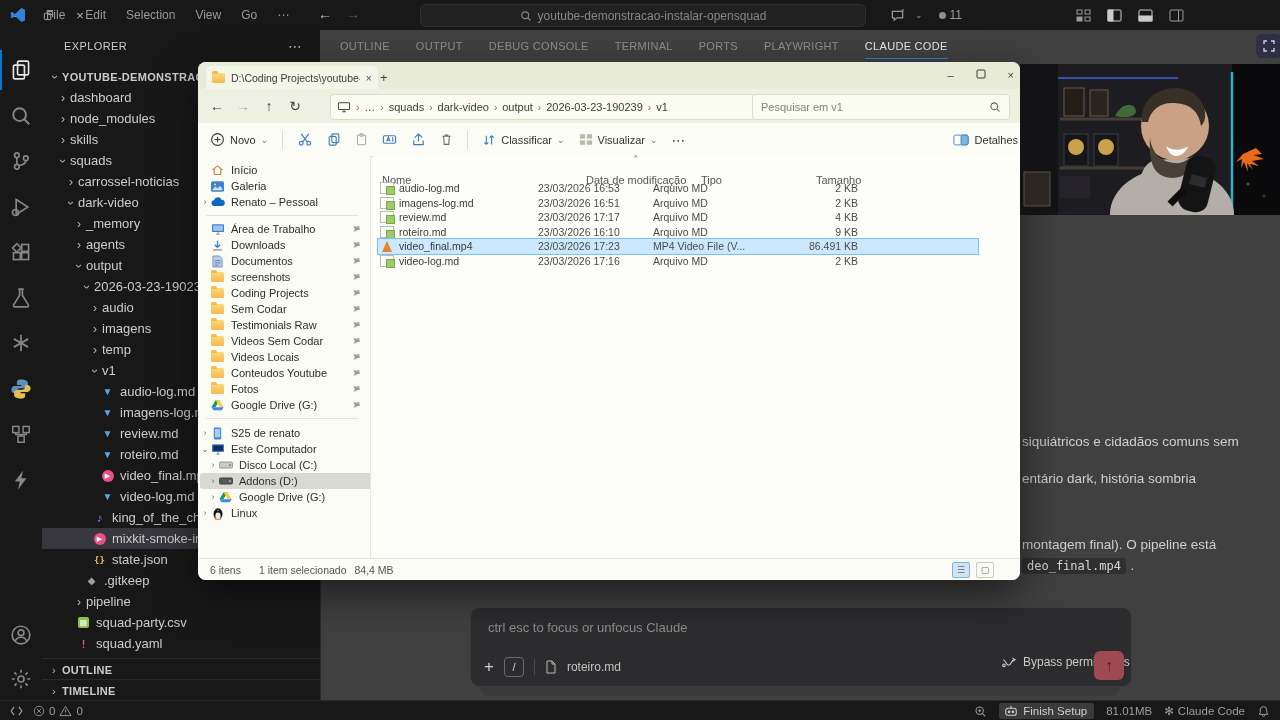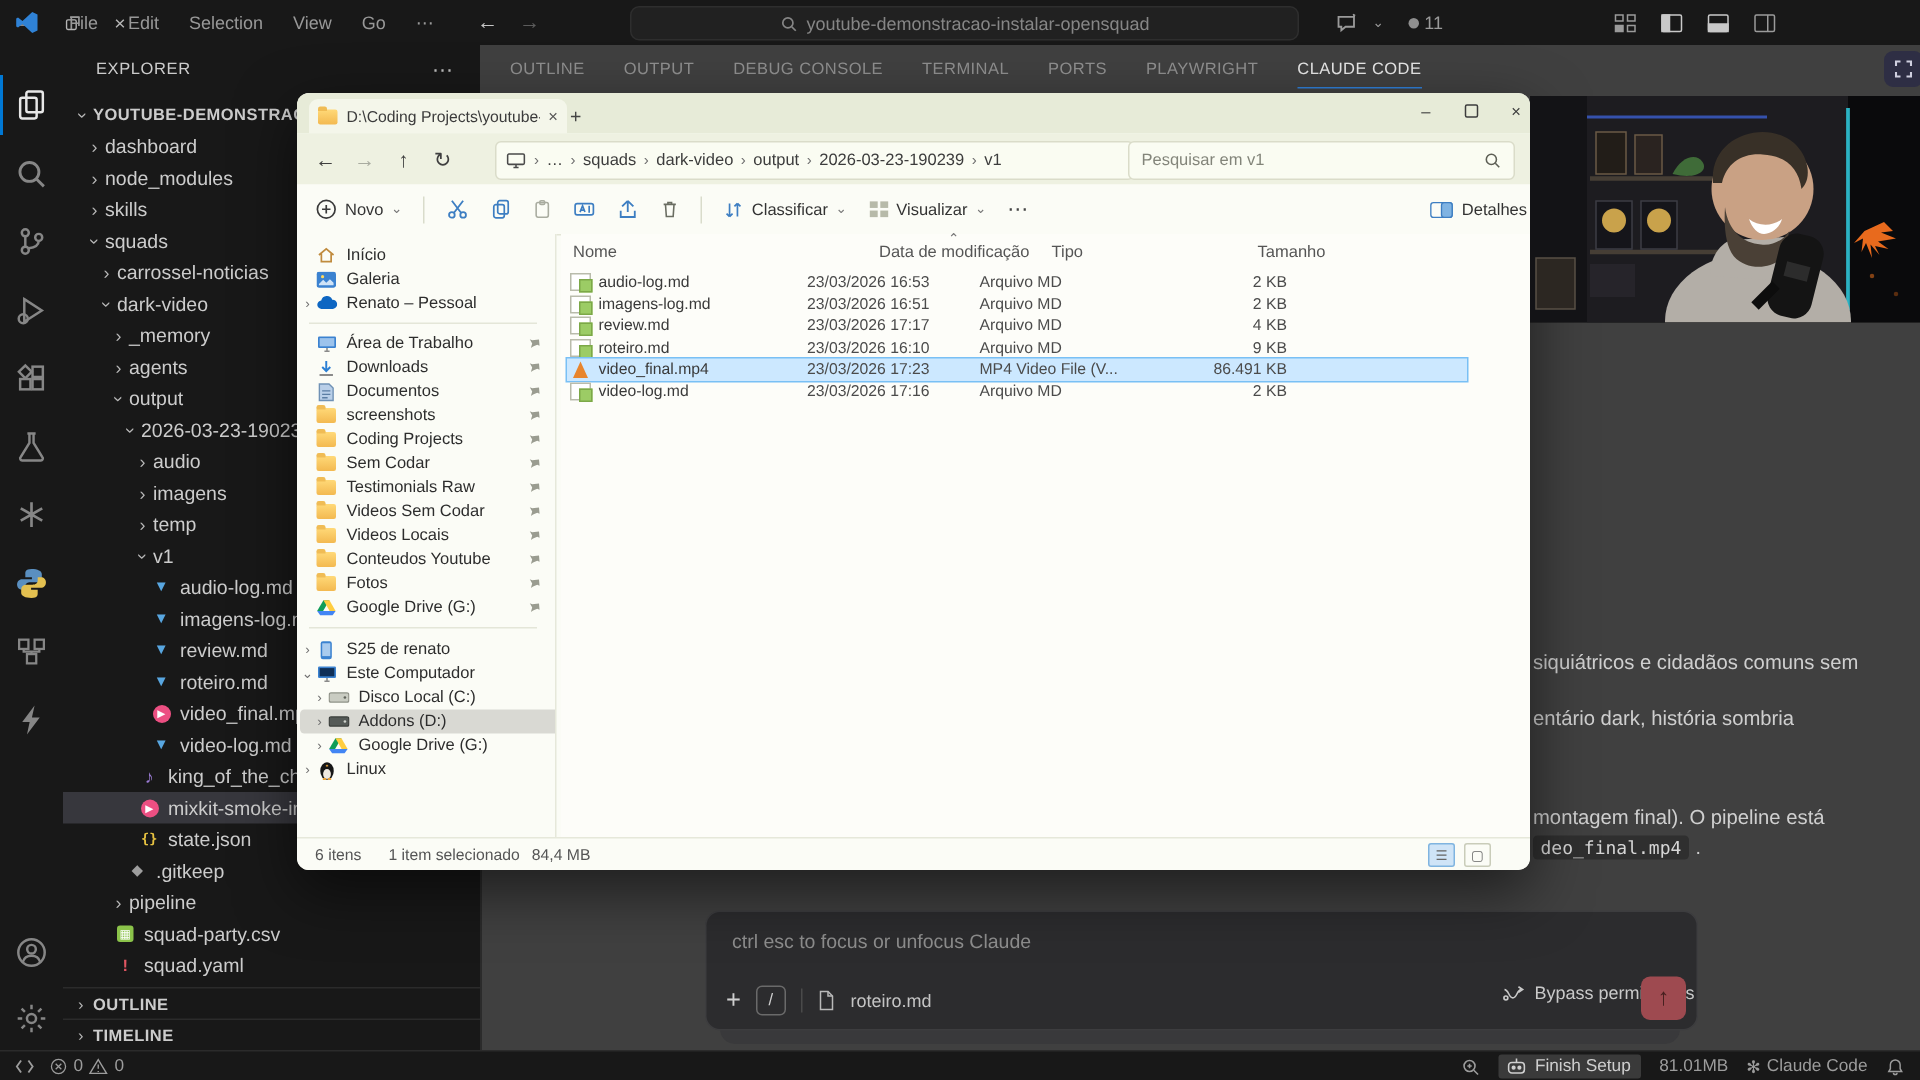--- a/index.html
+++ b/index.html
@@ -85,22 +85,22 @@
   .ddv{color:#777;font-size:9px;}
   #fx-det{position:absolute;right:14px;top:0;height:33px;display:flex;align-items:center;gap:6px;color:#333;}
   #fx-side{position:absolute;left:0;top:94px;width:172px;height:402px;background:#fbfcf6;border-right:1px solid #e6e8da;overflow:hidden;}
   .srow{position:absolute;left:2px;width:166px;height:16px;display:flex;align-items:center;font-size:11px;color:#2d2d2d;white-space:nowrap;border-radius:3px;}
   .srow.sel{background:#d9d9d3;}
   .srow .schev{width:10px;flex:0 0 10px;text-align:center;color:#707070;font-size:9px;}
   .srow .sico{width:15px;height:13px;margin-right:6px;flex:0 0 15px;display:flex;align-items:center;justify-content:center;}
   .srow .pin{margin-left:auto;margin-right:6px;color:#9a9c90;transform:rotate(40deg);font-size:9px;}
   .ssep{position:absolute;left:8px;width:152px;height:1px;background:#e4e6d8;}
   #fx-list{position:absolute;left:176px;top:94px;width:646px;height:402px;background:#fdfdf9;}
-  #fx-cols{position:absolute;left:8px;top:6px;width:610px;display:flex;color:#555;font-size:11px;}
-  .col-n{width:160px;}.col-d{width:115px;margin-left:44px;}.col-t{width:115px;}.col-s{width:90px;text-align:center;}
+  #fx-cols{position:absolute;left:8px;top:18px;width:610px;display:flex;color:#555;font-size:11px;}
+  .col-n{width:160px;}.col-d{width:115px;margin-left:44px;}.col-t{width:115px;}.col-s{width:90px;text-align:left;}
   .frow{position:absolute;left:4px;width:600px;height:14.5px;display:flex;align-items:center;font-size:10.5px;color:#3a3a3a;}
   .frow.sel{background:#cce8ff;box-shadow:0 0 0 1px #79c0f5;}
   .frow .fic{width:14px;height:12px;margin:0 5px 0 2px;flex:0 0 14px;position:relative;}
   .frow .fn{width:139px;overflow:hidden;}
   .frow .fd{width:115px;color:#4b4b4b;}
   .frow .ft{width:115px;color:#4b4b4b;}
   .frow .fs{width:90px;text-align:right;color:#4b4b4b;padding-right:4px;}
   #fx-status{position:absolute;left:0;top:496px;width:822px;height:22px;background:#fbfcf6;border-top:1px solid #e6e8da;
     display:flex;align-items:center;font-size:10.5px;color:#555;}
   #fx-vtoggles{margin-left:auto;margin-right:26px;display:flex;gap:6px;}

